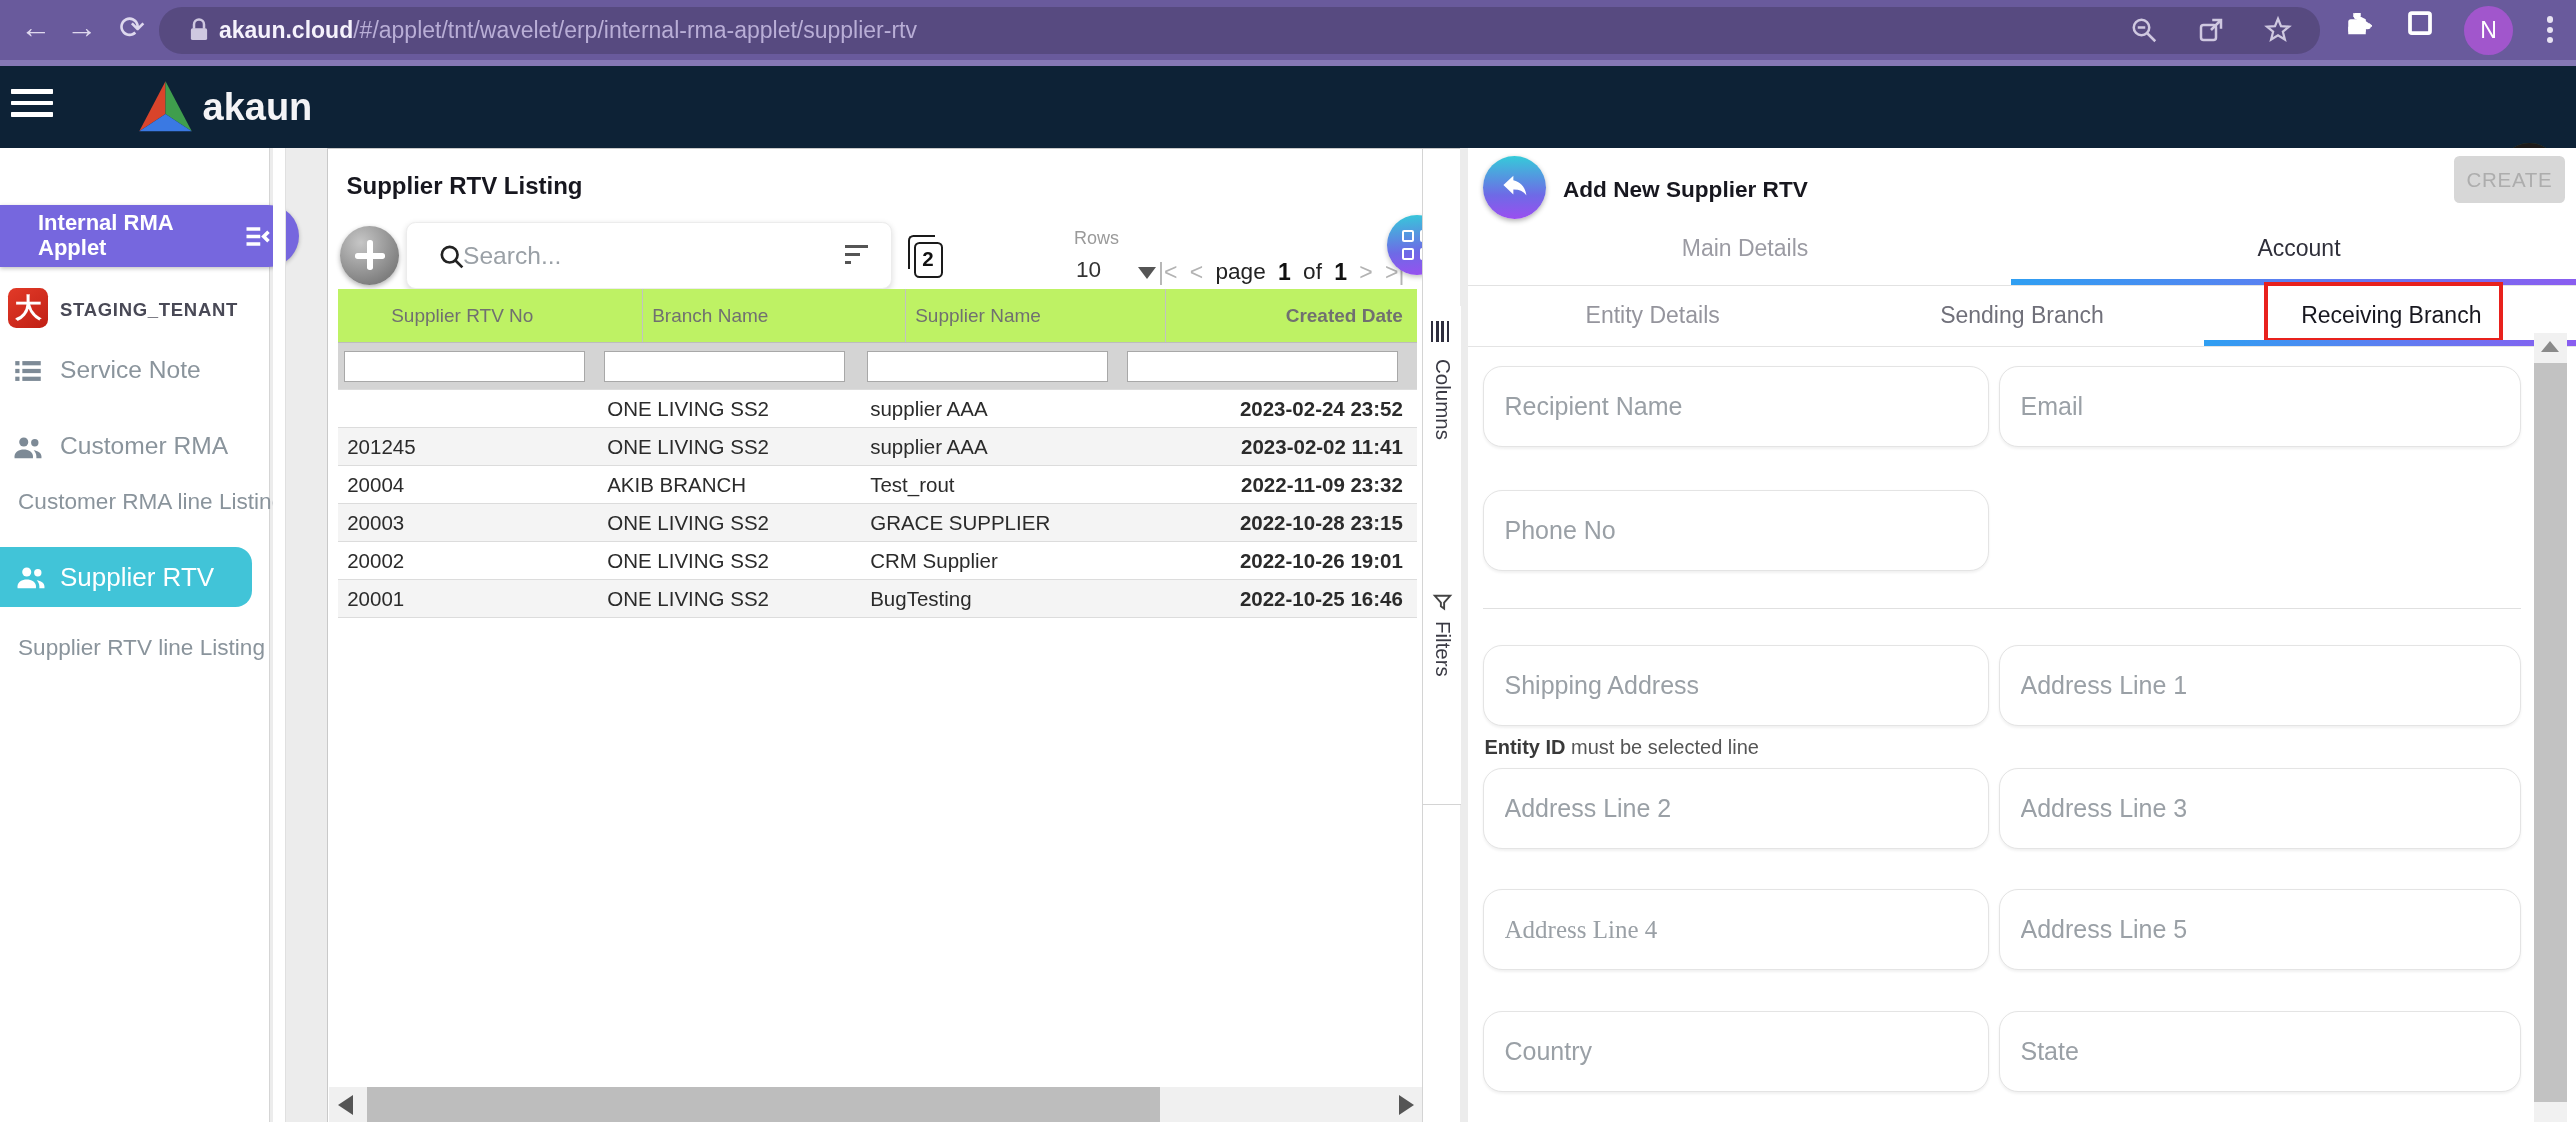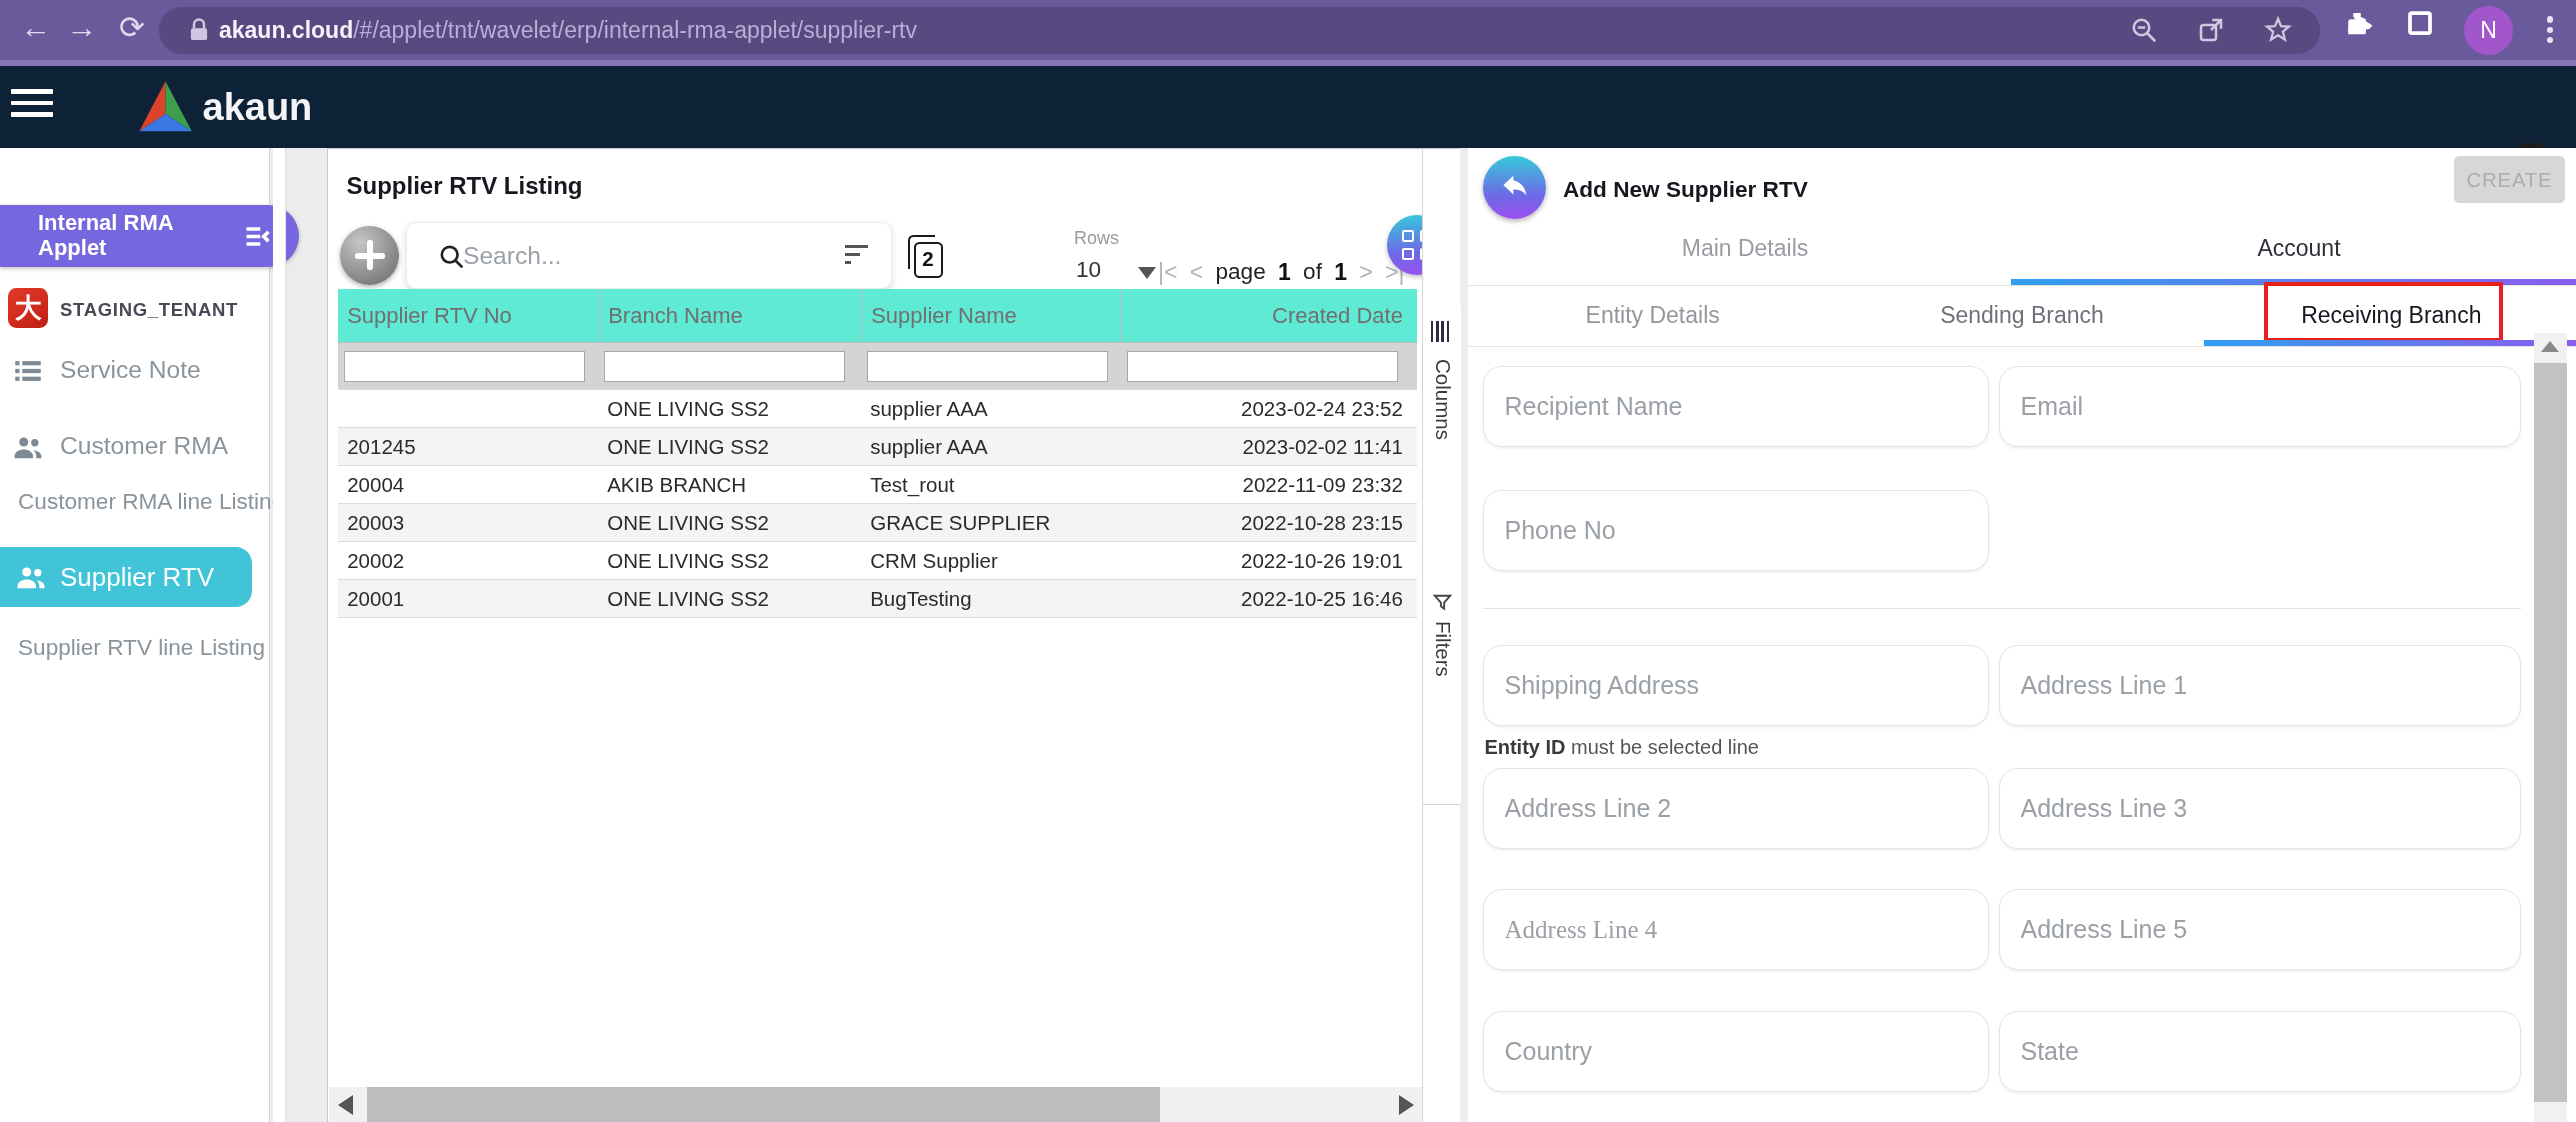--- a/index.html
+++ b/index.html
@@ -74,30 +74,30 @@
   .pager .pg-txt { color:#222; font-size:22.6px; }
   .pager b { font-size:23px; color:#111; }
   .grid-btn { position:absolute; left:1059px; top:66px; width:60px; height:60px; border-radius:50%; background:linear-gradient(175deg,#35cbd9 0%,#6e6ae6 60%,#9a4ff0 100%); box-shadow:0 2.1px 5.5px rgba(0,0,0,.25); }
   .grid-ic { position:absolute; left:15px; top:15px; width:30px; height:30px; }
   .grid-ic i { position:absolute; width:12.3px; height:12.3px; border:2.4px solid #fff; border-radius:2.1px; }
   .grid-ic i:nth-child(1){ left:0; top:0; } .grid-ic i:nth-child(2){ right:0; top:0; }
   .grid-ic i:nth-child(3){ left:0; bottom:0; } .grid-ic i:nth-child(4){ right:0; bottom:0; }
 
   .tablewrap { position:absolute; left:9.6px; top:140px; width:1079px; }
   .trow { display:grid; grid-template-columns:260px 263px 260px 1fr; align-items:center; }
-  .thead { height:53px; background:#5eead4; color:#707070; font-size:22px; }
+  .thead { height:53px; background:#bef264; color:#707070; font-size:19px;padding-left:44px; }
   .thead > div { padding-left:9.6px; border-left:0.7px solid #c2c2c2; height:100%; display:flex; align-items:center; }
   .thead > div:first-child { border-left:none; }
   .tfilters { height:47px; background:#d4d4d4; border-top:1.4px solid #bdbdbd; }
   .tfilters input { height:31px; margin-left:6.8px; width:241px; border:1.4px solid #a8a8a8; background:#fff; outline:none; font-size:19px; padding:0 5.5px; font-family:inherit; }
   .tfilters .last input { width:271px; }
   .tdata { height:38px; font-size:20.5px; color:#2b2b2b; border-top:1.4px solid #dcdcdc; background:#fff; }
   .tdata.alt { background:#f4f4f4; }
   .tdata > div { padding-left:9.6px; overflow:hidden; white-space:nowrap; }
-  .cell-right { text-align:right; padding-right:13.7px !important; }
+  .cell-right { text-align:right; padding-right:13.7px !important;font-weight:bold; }
   .thead .cell-right { justify-content:flex-end; }
   .tbottom { border-top:1.4px solid #dcdcdc; }
 
   .hscroll { position:absolute; left:0.7px; top:938px; width:1095px; height:36px; background:#f0f0f0; }
   .hs-arrow { position:absolute; top:8.2px; width:0; height:0; border-top:10.3px solid transparent; border-bottom:10.3px solid transparent; }
   .hs-left { left:9.6px; border-right:15px solid #555; }
   .hs-right { right:9.6px; border-left:15px solid #555; }
   .hs-thumb { position:absolute; left:38px; top:0; width:793px; height:36px; background:#bdbdbd; }
 
   .colstrip { position:absolute; left:1094px; top:0; width:38px; height:973px; background:#fff; border-left:0.7px solid #d4d4d4; }

